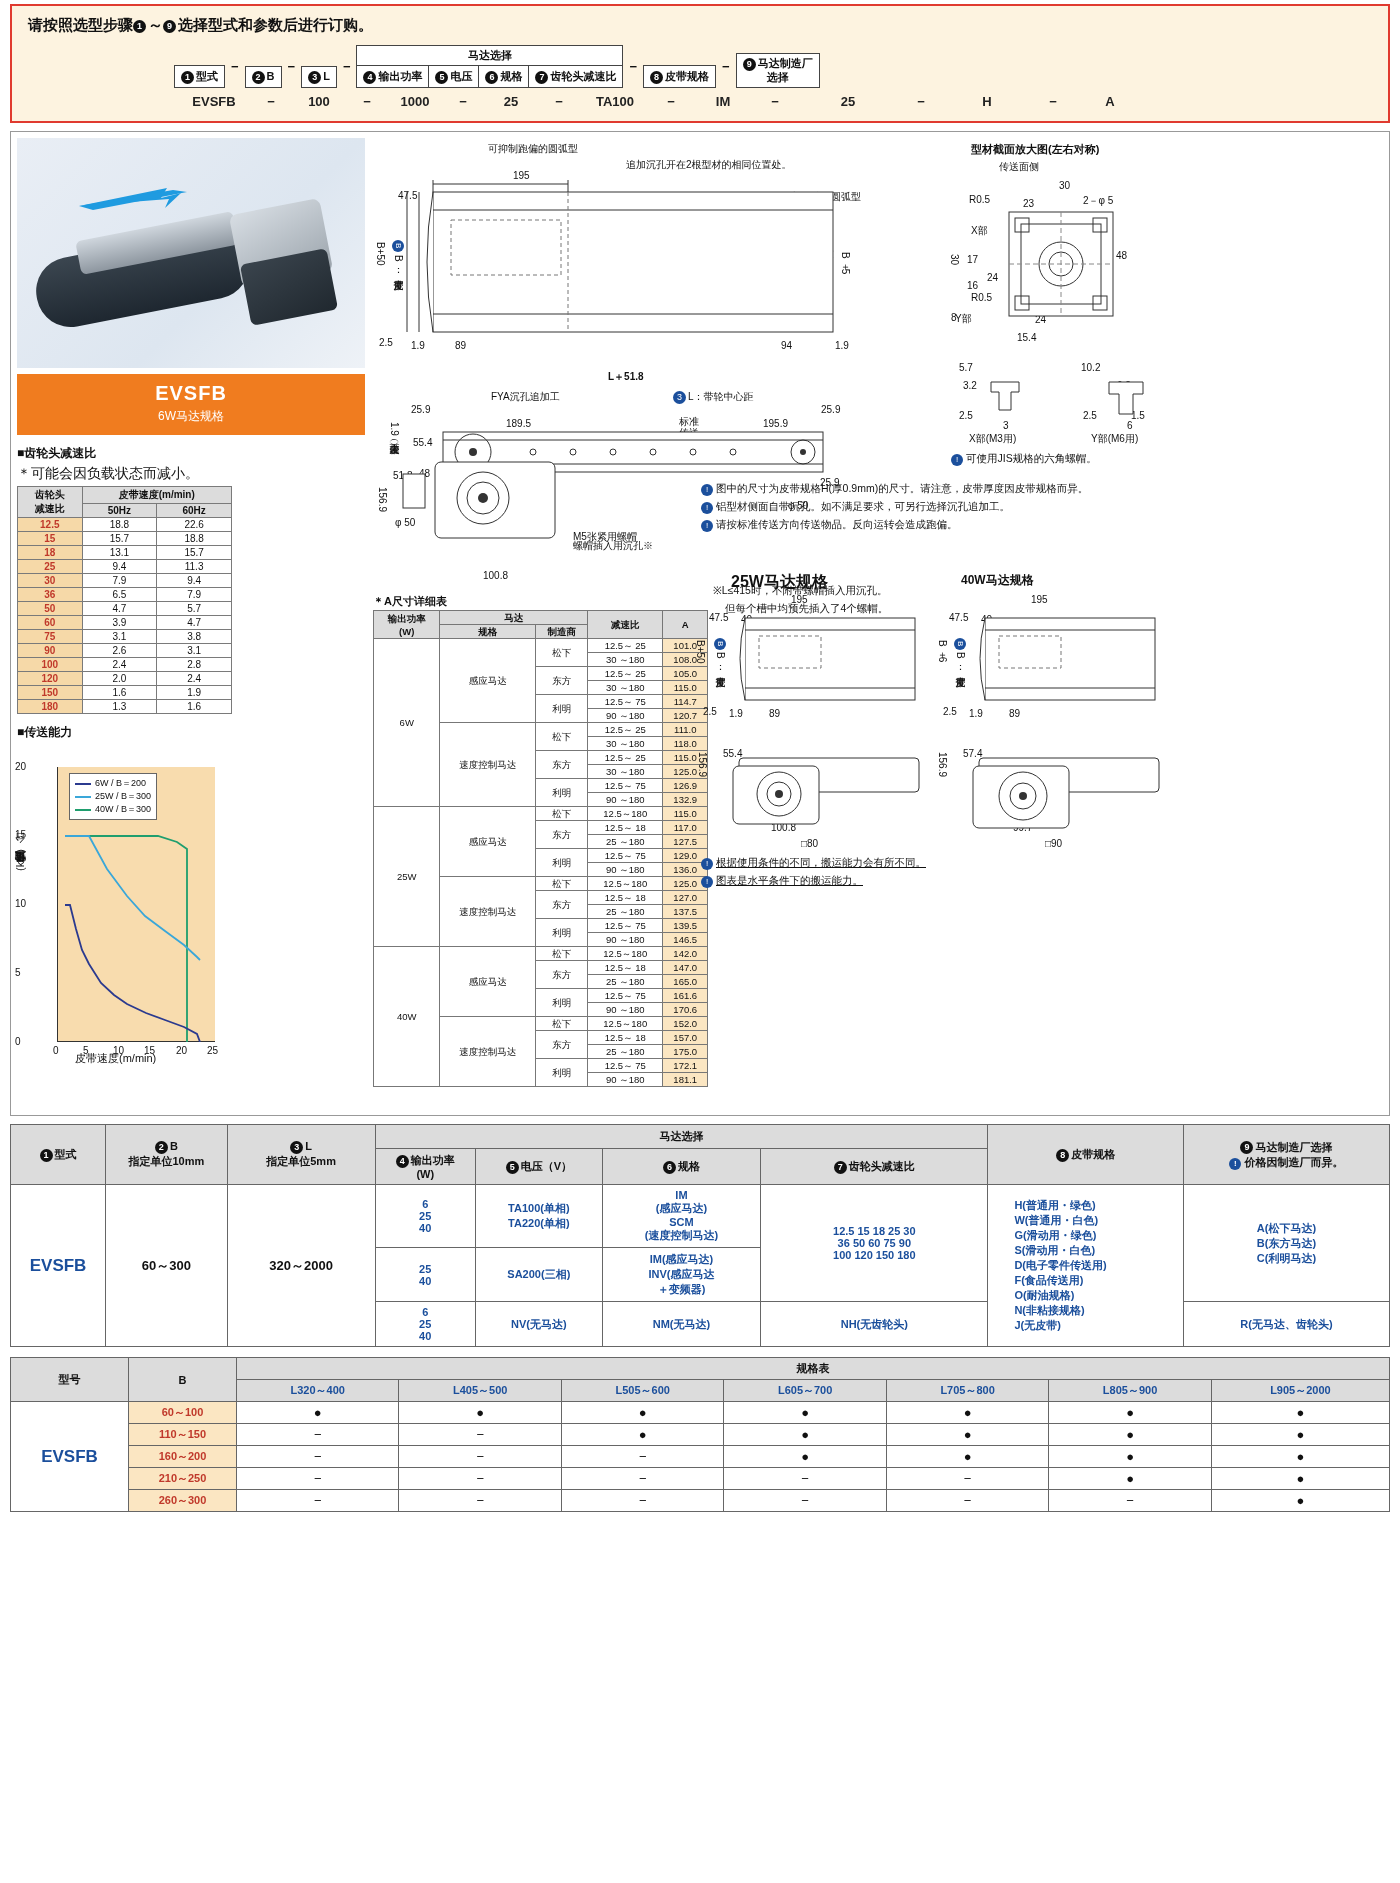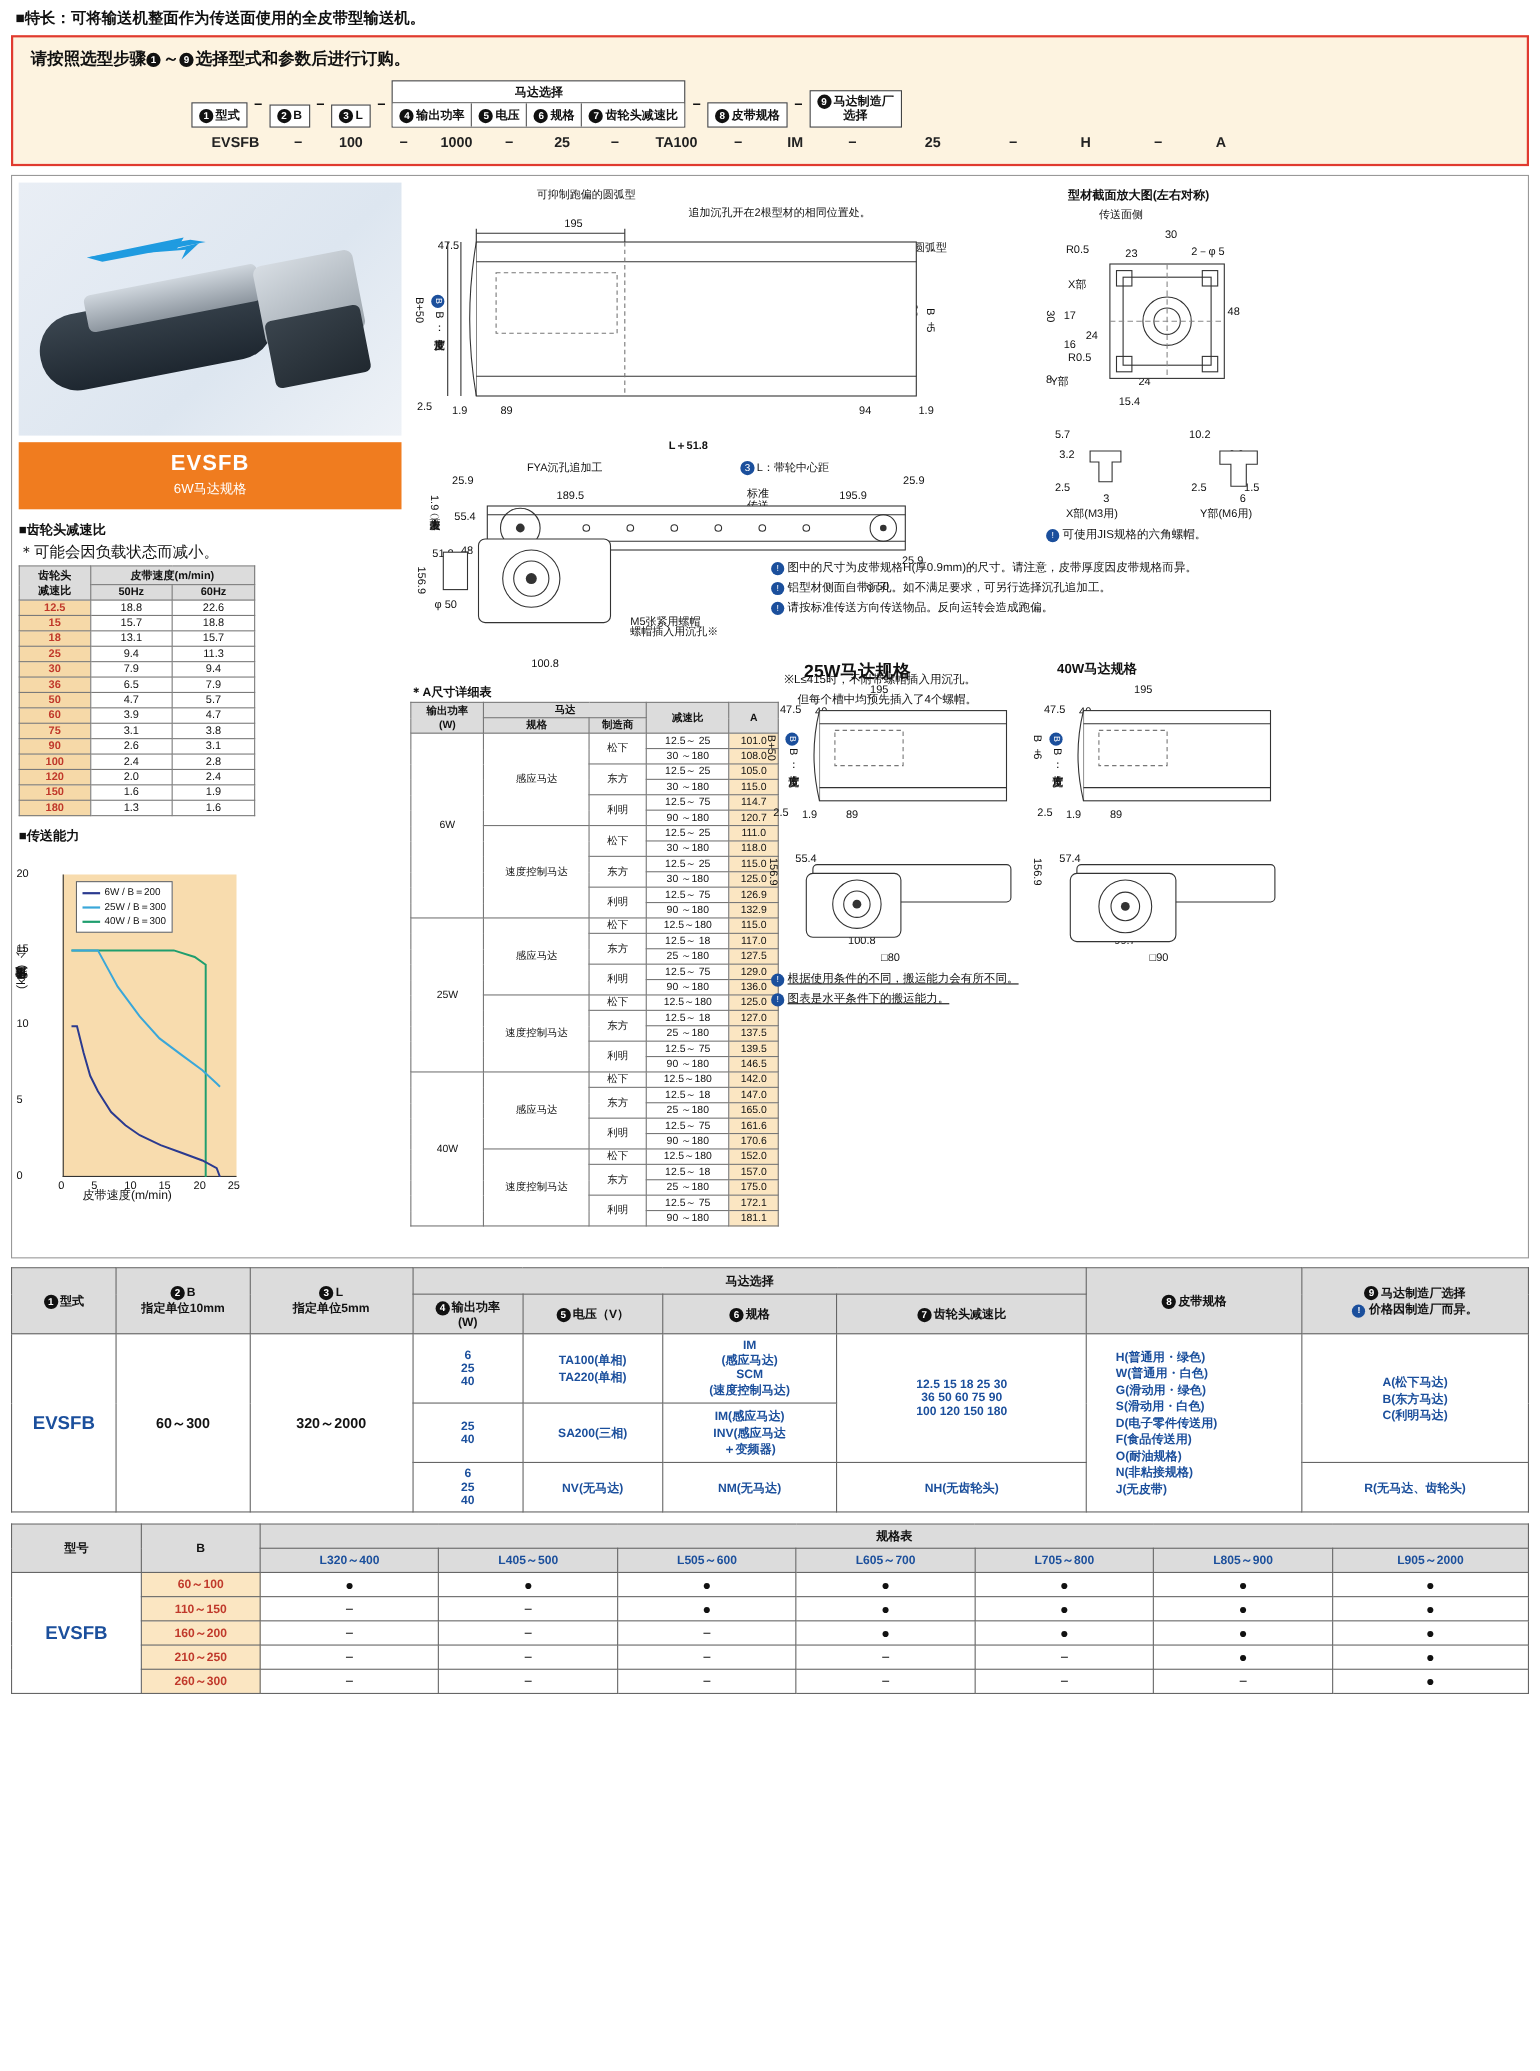--- a/index.html
+++ b/index.html
@@ -124,21 +124,20 @@
   table.spec thead th { background:#dcdcdc; font-weight:bold; }
   table.spec td.brow { background:#fbe6c2; font-weight:bold; color:#c0392b; }
   table.spec td.model { font-size:17px; font-weight:bold; color:#1b4f9c; }
   .dot { font-size:13px; }
 </style>
 </head>
 <body>
 
 <div class="page">
 
-  <div class="feature-line">■特长：可将输送机整面作为传送面使用的全皮带型输送机。</div>
 
   <div class="order-box">
     <div class="order-title">
       <span>请按照选型步骤</span><span class="circ">1</span><span>～</span><span class="circ">9</span><span>选择型式和参数后进行订购。</span>
     </div>
 
     <div class="order-flow">
       <div class="cell"><span class="circ">1</span><span>型式</span></div>
       <div class="dash">−</div>
       <div class="cell"><span class="circ">2</span><span>B</span></div>
@@ -364,21 +363,21 @@
         <rect x="78" y="58" width="110" height="55" fill="none" stroke="#777" stroke-dasharray="4 3"></rect>
         <line x1="195" y1="30" x2="195" y2="170" stroke="#777" stroke-dasharray="4 3"></line>
         <line x1="60" y1="22" x2="195" y2="22" stroke="#333"></line>
         <line x1="60" y1="18" x2="60" y2="30" stroke="#333"></line>
         <line x1="195" y1="18" x2="195" y2="30" stroke="#333"></line>
         <line x1="46" y1="30" x2="46" y2="170" stroke="#333"></line>
         <line x1="34" y1="30" x2="34" y2="170" stroke="#333"></line>
       </svg>
 
       <div class="dtxt b" style="left:235px; top:238px;">L＋51.8</div>
-      <div class="dtxt" style="left:106px; top:258px;">FYA沉孔追加工</div>
+      <div class="dtxt" style="left:118px; top:258px;">FYA沉孔追加工</div>
       <div class="dtxt" style="left:300px; top:258px;"><span class="circ" style="background:#1b4f9c">3</span><span>L：带轮中心距</span></div>
       <div class="dtxt" style="left:38px; top:272px;">25.9</div>
       <div class="dtxt" style="left:448px; top:272px;">25.9</div>
       <div class="dtxt" style="left:133px; top:286px;">189.5</div>
       <div class="dtxt" style="left:390px; top:286px;">195.9</div>
       <div class="dtxt" style="left:306px; top:284px; line-height:11px;">
         <span>标准</span><br>
         <span>传送</span><br>
         <span>方向</span>
       </div>

